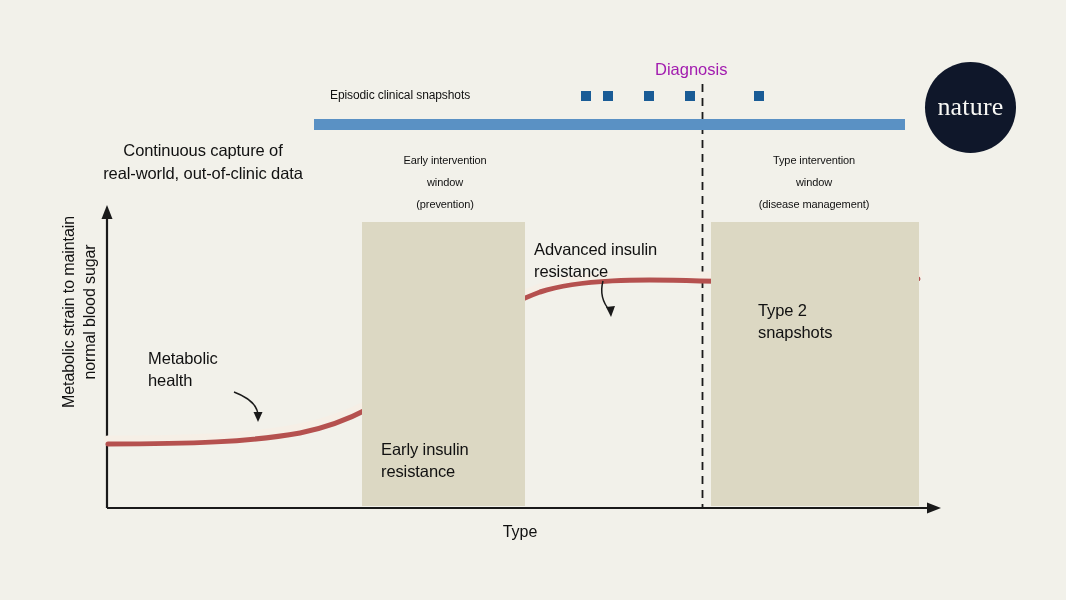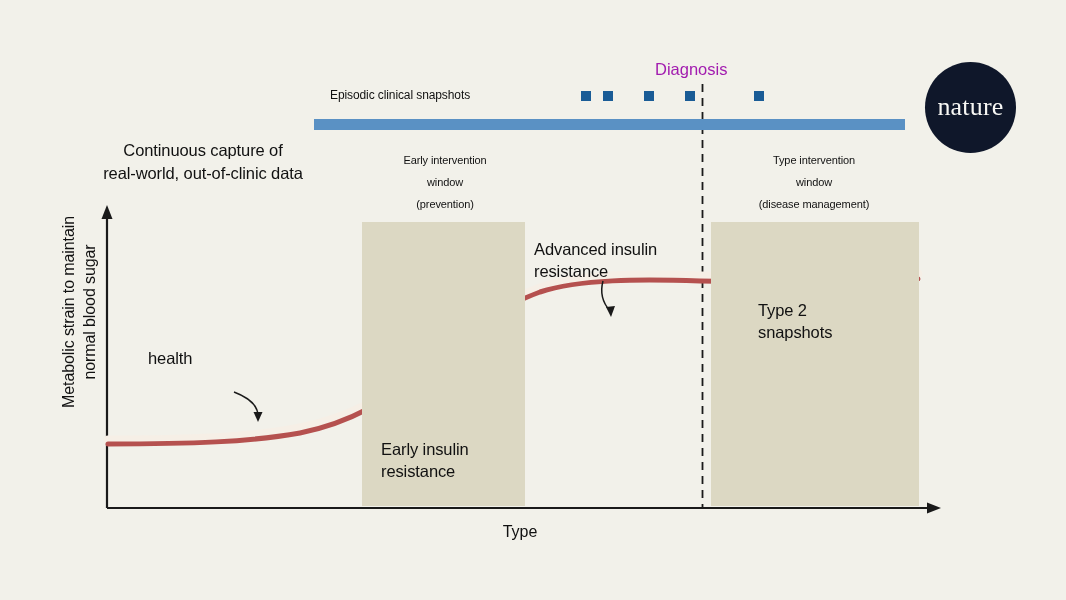--- a/index.html
+++ b/index.html
@@ -217,20 +217,21 @@
   <div>(disease management)</div>
 </div>
 
 <div class="abs ylabel">
   <div>Metabolic strain to maintain</div>
   <div>normal blood sugar</div>
 </div>
 <div class="abs xlabel">Type</div>
 
 <div class="abs ann ann-metabolic">
+  <div>Metabolic</div>
   <div>health</div>
 </div>
 <div class="abs ann ann-early">
   <div>Early insulin</div>
   <div>resistance</div>
 </div>
 <div class="abs ann ann-advanced">
   <div>Advanced insulin</div>
   <div>resistance</div>
 </div>

